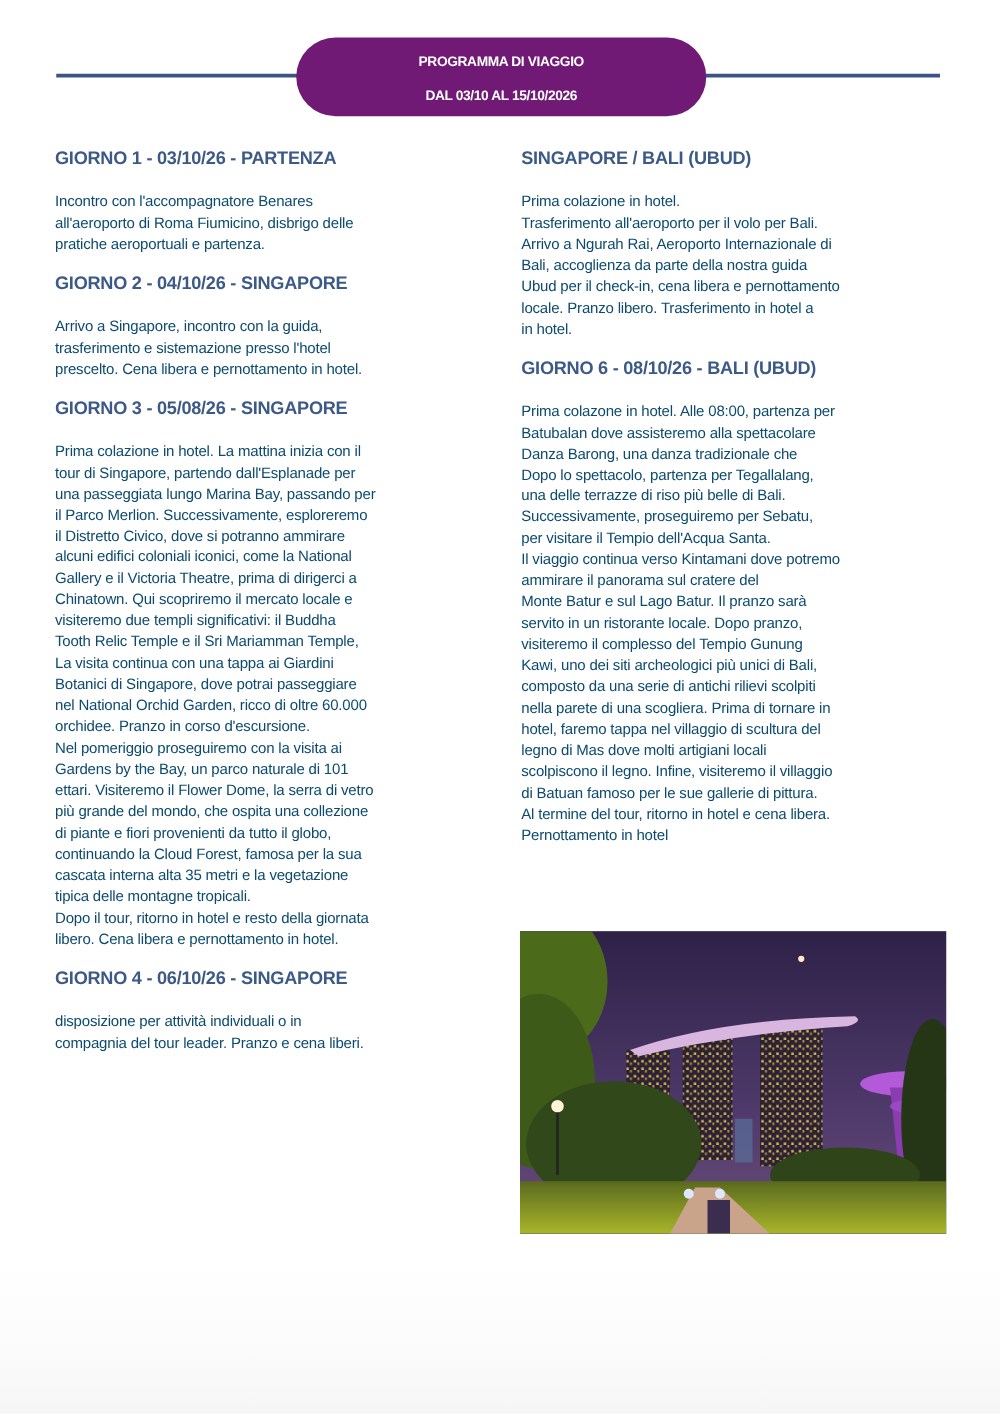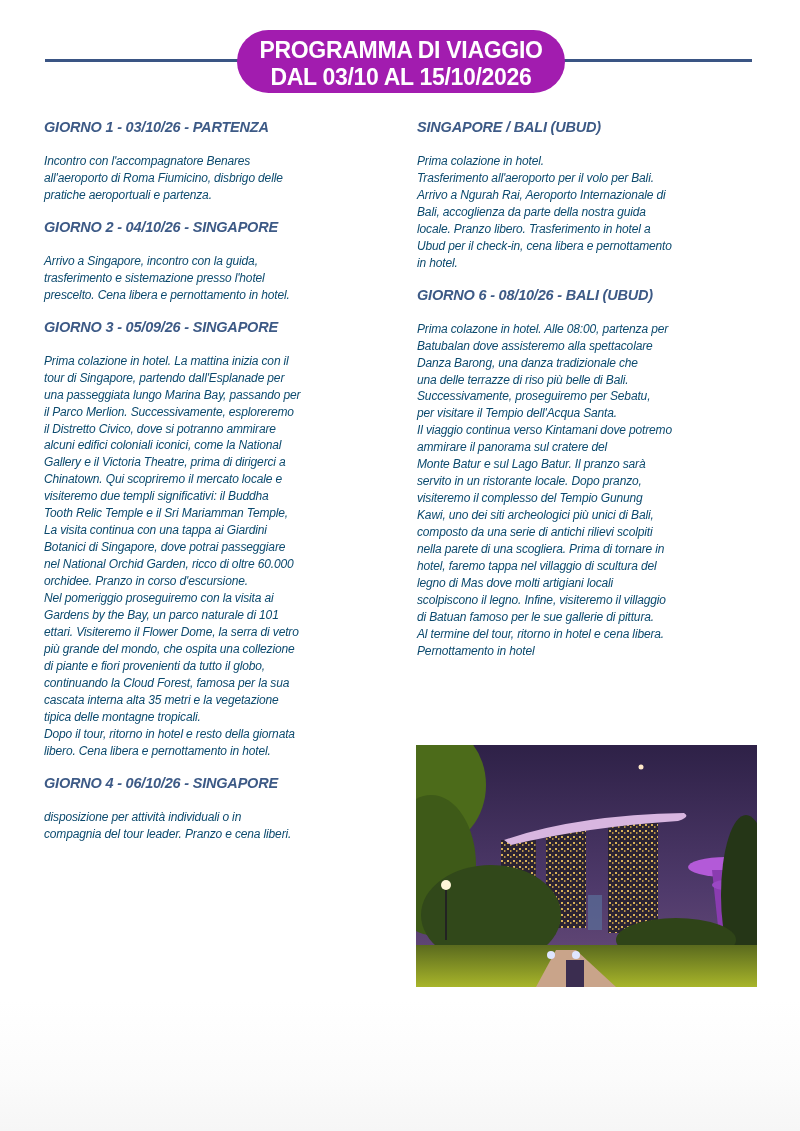--- a/index.html
+++ b/index.html
@@ -5,37 +5,37 @@
     html, body { margin: 0; padding: 0; }
     body {
       width: 800px; height: 1131px; background: #ffffff; position: relative; overflow: hidden;
       font-family: "Liberation Sans", sans-serif; color: #111;
     }
     .header-line {
       position: absolute; left: 45px; top: 59px; width: 707px; height: 3px; background: #3a5584;
     }
     .banner {
       position: absolute; left: 237px; top: 30px; width: 328px; height: 63px;
-      background: #a21caf; border-radius: 32px;
-      color: #fff; text-align: center; font-weight: bold; font-size: 23px;
+      background: #701a75; border-radius: 32px;
+      color: #fff; text-align: center; font-weight: bold; font-size: 11px;
       letter-spacing: -0.3px; box-sizing: border-box; padding-top: 7px; line-height: 27px;
     }
     .banner div { display: block; }
     .col { position: absolute; top: 119px; width: 350px; }
     .col.left { left: 44px; }
     .col.right { left: 417px; }
     .day-title {
       color: #3d5a86; font-weight: bold; font-size: 14.5px; line-height: 17px; margin: 0;
       letter-spacing: -0.2px;
     }
     .day-body {
       font-size: 12px; line-height: 16.95px; margin: 17px 0 0 0; color: #0c4a6e; letter-spacing: -0.15px;
     }
     .day-body span { display: block; white-space: nowrap; }
-    .day { margin-bottom: 15px; font-style: italic; }
+    .day { margin-bottom: 15px; }
     .photo {
       position: absolute; left: 416px; top: 745px; width: 341px; height: 242px; overflow: hidden;
       background: linear-gradient(180deg, #3a2a55 0%, #4a3466 45%, #5a3f6e 70%, #3d4a2a 100%);
     }
     .photo svg { display: block; }
     .footer-fade {
       position: absolute; left: 0; top: 1000px; width: 800px; height: 131px;
       background: linear-gradient(180deg, #ffffff 0%, #fbfbfb 60%, #f6f6f6 100%);
     }
   </style>
@@ -59,21 +59,21 @@
   </div>
   <div class="day">
     <h3 class="day-title">GIORNO 2 - 04/10/26 - SINGAPORE</h3>
     <p class="day-body">
         <span>Arrivo a Singapore, incontro con la guida,</span>
         <span>trasferimento e sistemazione presso l'hotel</span>
         <span>prescelto. Cena libera e pernottamento in hotel.</span>
       </p>
   </div>
   <div class="day">
-    <h3 class="day-title">GIORNO 3 - 05/09/26 - SINGAPORE</h3>
+    <h3 class="day-title">GIORNO 3 - 05/08/26 - SINGAPORE</h3>
     <p class="day-body">
         <span>Prima colazione in hotel. La mattina inizia con il</span>
         <span>tour di Singapore, partendo dall'Esplanade per</span>
         <span>una passeggiata lungo Marina Bay, passando per</span>
         <span>il Parco Merlion. Successivamente, esploreremo</span>
         <span>il Distretto Civico, dove si potranno ammirare</span>
         <span>alcuni edifici coloniali iconici, come la National</span>
         <span>Gallery e il Victoria Theatre, prima di dirigerci a</span>
         <span>Chinatown. Qui scopriremo il mercato locale e</span>
         <span>visiteremo due templi significativi: il Buddha</span>
@@ -106,31 +106,32 @@
 <div class="col right">
   <div class="day">
     <h3 class="day-title">
       <span style="display:block">SINGAPORE / BALI (UBUD)</span>
     </h3>
     <p class="day-body">
         <span>Prima colazione in hotel.</span>
         <span>Trasferimento all'aeroporto per il volo per Bali.</span>
         <span>Arrivo a Ngurah Rai, Aeroporto Internazionale di</span>
         <span>Bali, accoglienza da parte della nostra guida</span>
+        <span>Ubud per il check-in, cena libera e pernottamento</span>
         <span>locale. Pranzo libero. Trasferimento in hotel a</span>
-        <span>Ubud per il check-in, cena libera e pernottamento</span>
         <span>in hotel.</span>
       </p>
   </div>
   <div class="day">
     <h3 class="day-title">GIORNO 6 - 08/10/26 - BALI (UBUD)</h3>
     <p class="day-body">
         <span>Prima colazone in hotel. Alle 08:00, partenza per</span>
         <span>Batubalan dove assisteremo alla spettacolare</span>
         <span>Danza Barong, una danza tradizionale che</span>
+        <span>Dopo lo spettacolo, partenza per Tegallalang,</span>
         <span>una delle terrazze di riso più belle di Bali.</span>
         <span>Successivamente, proseguiremo per Sebatu,</span>
         <span>per visitare il Tempio dell'Acqua Santa.</span>
         <span>Il viaggio continua verso Kintamani dove potremo</span>
         <span>ammirare il panorama sul cratere del</span>
         <span>Monte Batur e sul Lago Batur. Il pranzo sarà</span>
         <span>servito in un ristorante locale. Dopo pranzo,</span>
         <span>visiteremo il complesso del Tempio Gunung</span>
         <span>Kawi, uno dei siti archeologici più unici di Bali,</span>
         <span>composto da una serie di antichi rilievi scolpiti</span>

